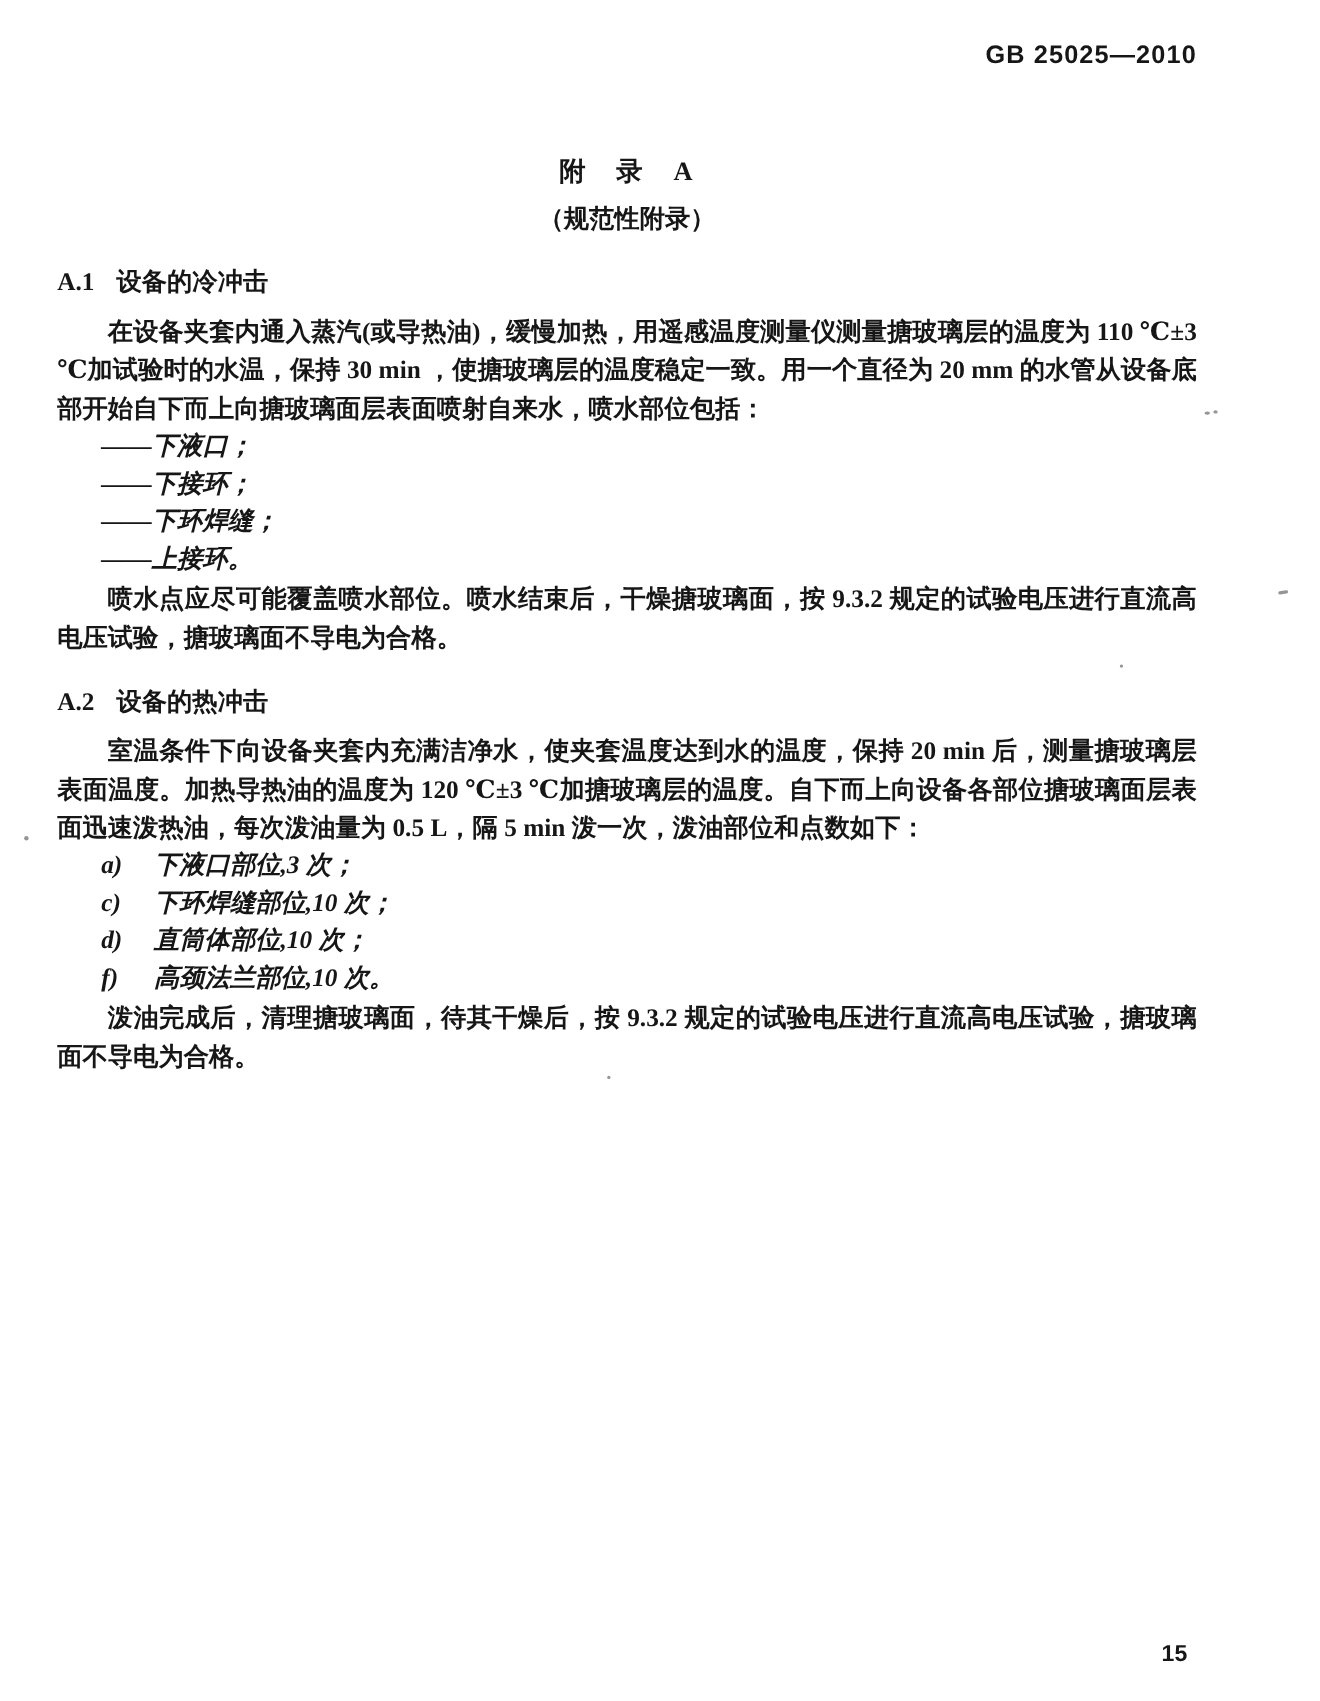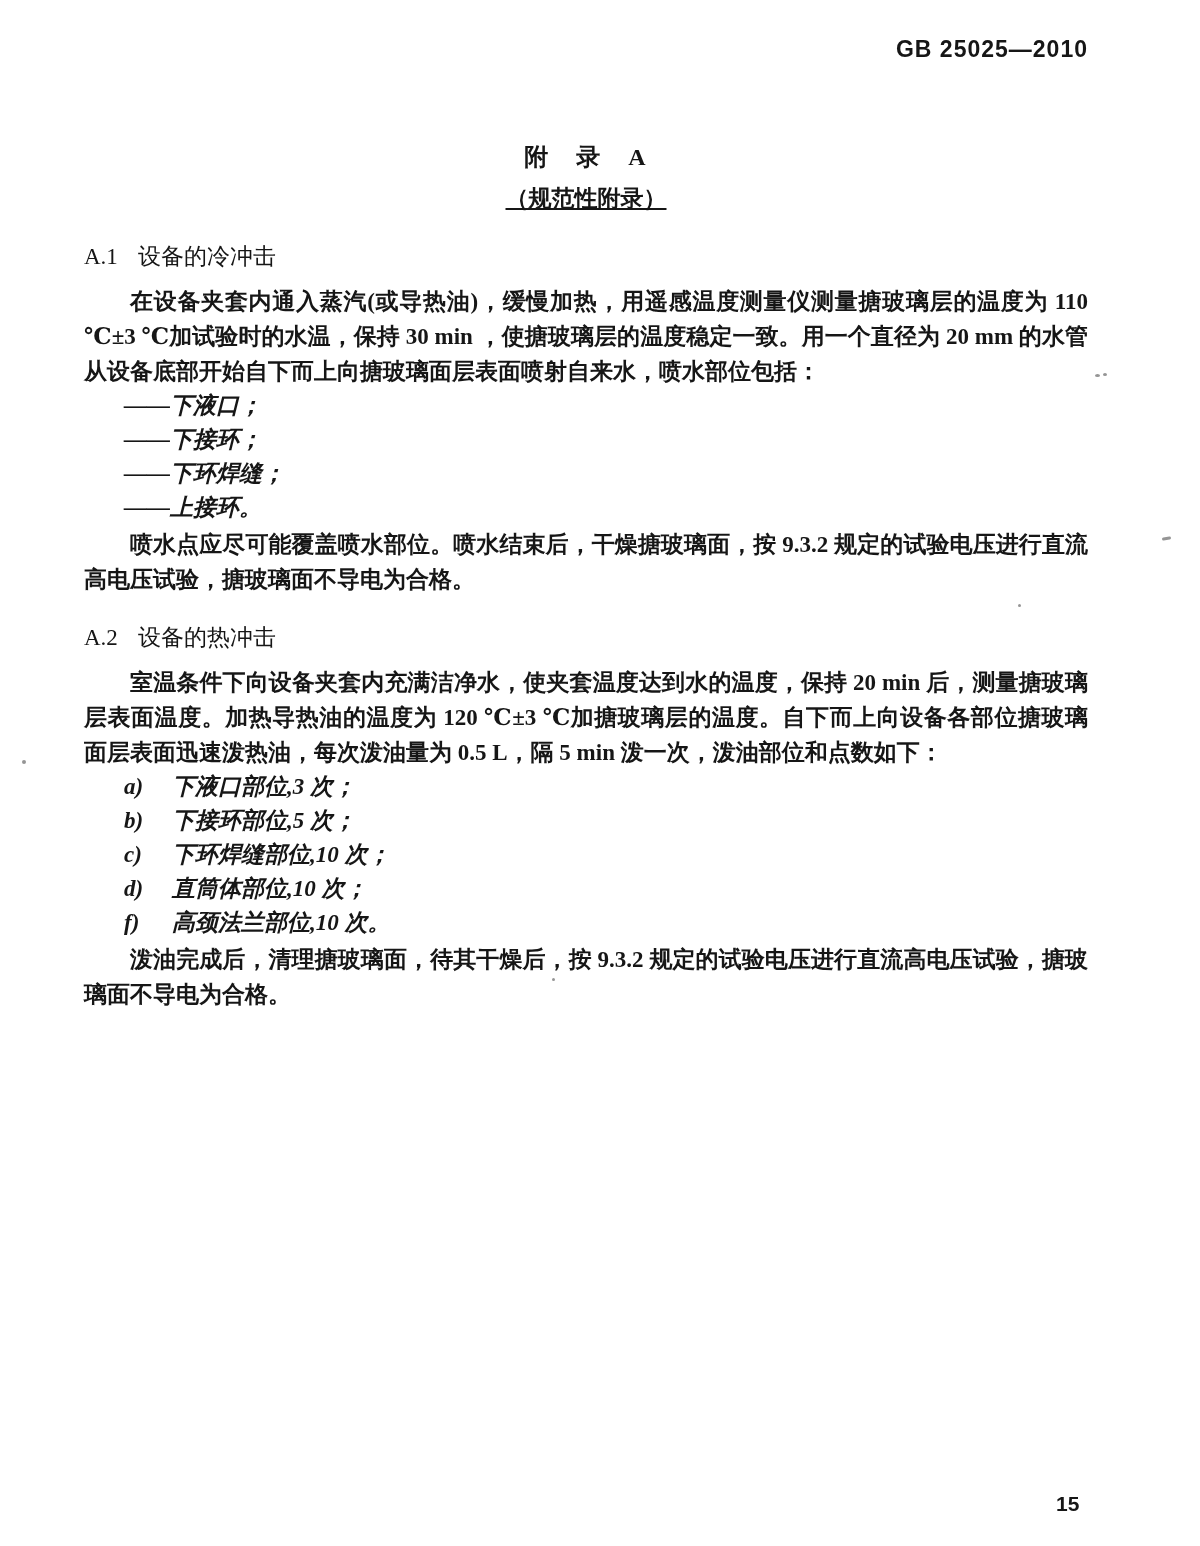--- a/index.html
+++ b/index.html
@@ -9,21 +9,21 @@
   }
   body {
     width: 1200px;
     height: 1546px;
     position: relative;
     overflow: hidden;
     font-family: "Liberation Serif", "DejaVu Serif", serif;
     color: #161616;
   }
   .page {
-    padding: 36px 112px 0 84px;
+    padding: 36px 112px 0 52px;
     box-sizing: border-box;
   }
   
   .doc-header {
     text-align: right;
     font-family: "Liberation Sans", "DejaVu Sans", sans-serif;
     font-weight: 700;
     font-size: 23px;
     line-height: 26px;
     letter-spacing: 1px;
@@ -37,34 +37,33 @@
     font-size: 24px;
     font-weight: 700;
     line-height: 38px;
     letter-spacing: 2px;
   }
   .title-line2 {
     font-size: 23px;
     font-weight: 700;
     line-height: 34px;
     margin-top: 6px;
-    text-decoration: underline;
   }
   .title-line3 {
     font-size: 26px;
     font-weight: 700;
     line-height: 36px;
     margin-top: 6px;
     letter-spacing: 1px;
   }
   
   .sec-heading {
     margin-top: 26px;
     font-size: 23px;
-    font-weight: 400;
+    font-weight: 700;
     line-height: 30px;
   }
   .sec-heading .sec-num {
     margin-right: 20px;
   }
   
   .para {
     font-size: 23px;
     font-weight: 600;
     line-height: 35px;
@@ -148,21 +147,20 @@
   <p class="para tight">喷水点应尽可能覆盖喷水部位。喷水结束后，干燥搪玻璃面，按 9.3.2 规定的试验电压进行直流高电压试验，搪玻璃面不导电为合格。</p>
 
   <div class="sec-heading">
     <span class="sec-num">A.2</span><span>设备的热冲击</span>
   </div>
 
   <p class="para">室温条件下向设备夹套内充满洁净水，使夹套温度达到水的温度，保持 20 min 后，测量搪玻璃层表面温度。加热导热油的温度为 120 ℃±3 ℃加搪玻璃层的温度。自下而上向设备各部位搪玻璃面层表面迅速泼热油，每次泼油量为 0.5 L，隔 5 min 泼一次，泼油部位和点数如下：</p>
 
   <ul class="letter-list">
     <li><span class="letter-label">a)</span><span>下液口部位,3 次；</span></li>
-    <li><span class="letter-label">b)</span><span>下接环部位,5 次；</span></li>
     <li><span class="letter-label">c)</span><span>下环焊缝部位,10 次；</span></li>
     <li><span class="letter-label">d)</span><span>直筒体部位,10 次；</span></li>
     <li><span class="letter-label">f)</span><span>高颈法兰部位,10 次。</span></li>
   </ul>
 
   <p class="para tight">泼油完成后，清理搪玻璃面，待其干燥后，按 9.3.2 规定的试验电压进行直流高电压试验，搪玻璃面不导电为合格。</p>
 
 </div>
 
 <div class="page-number">15</div>

